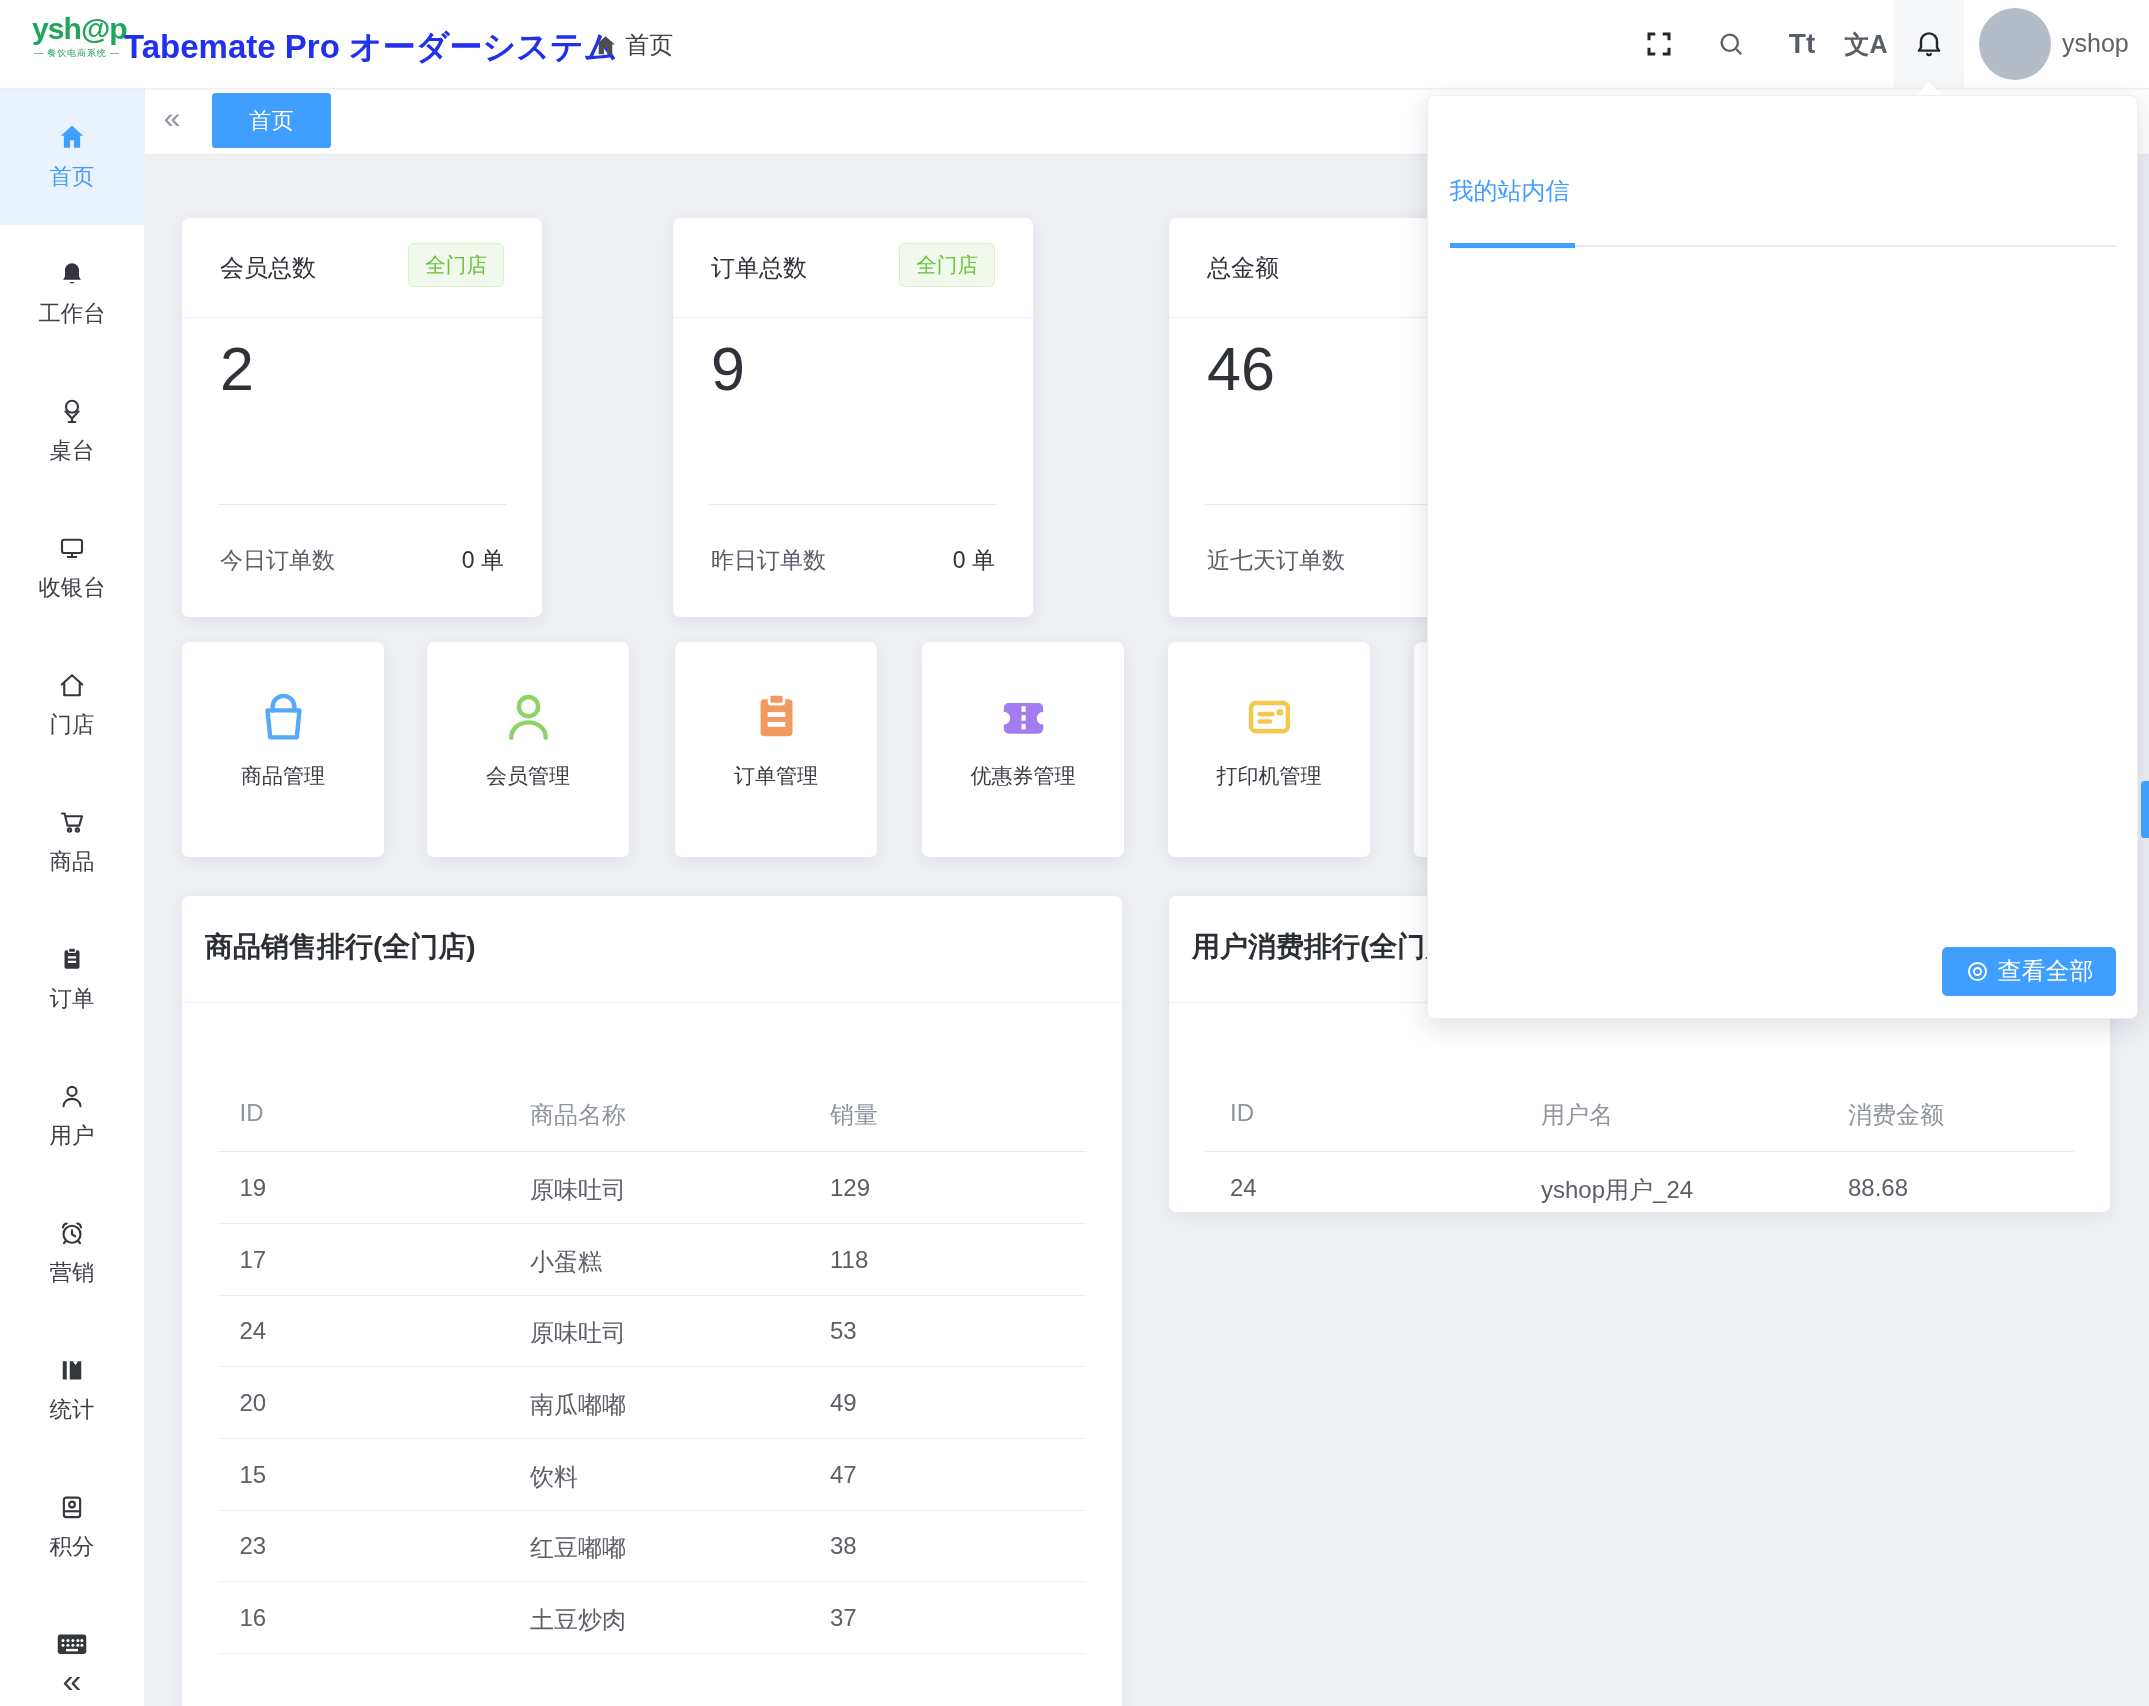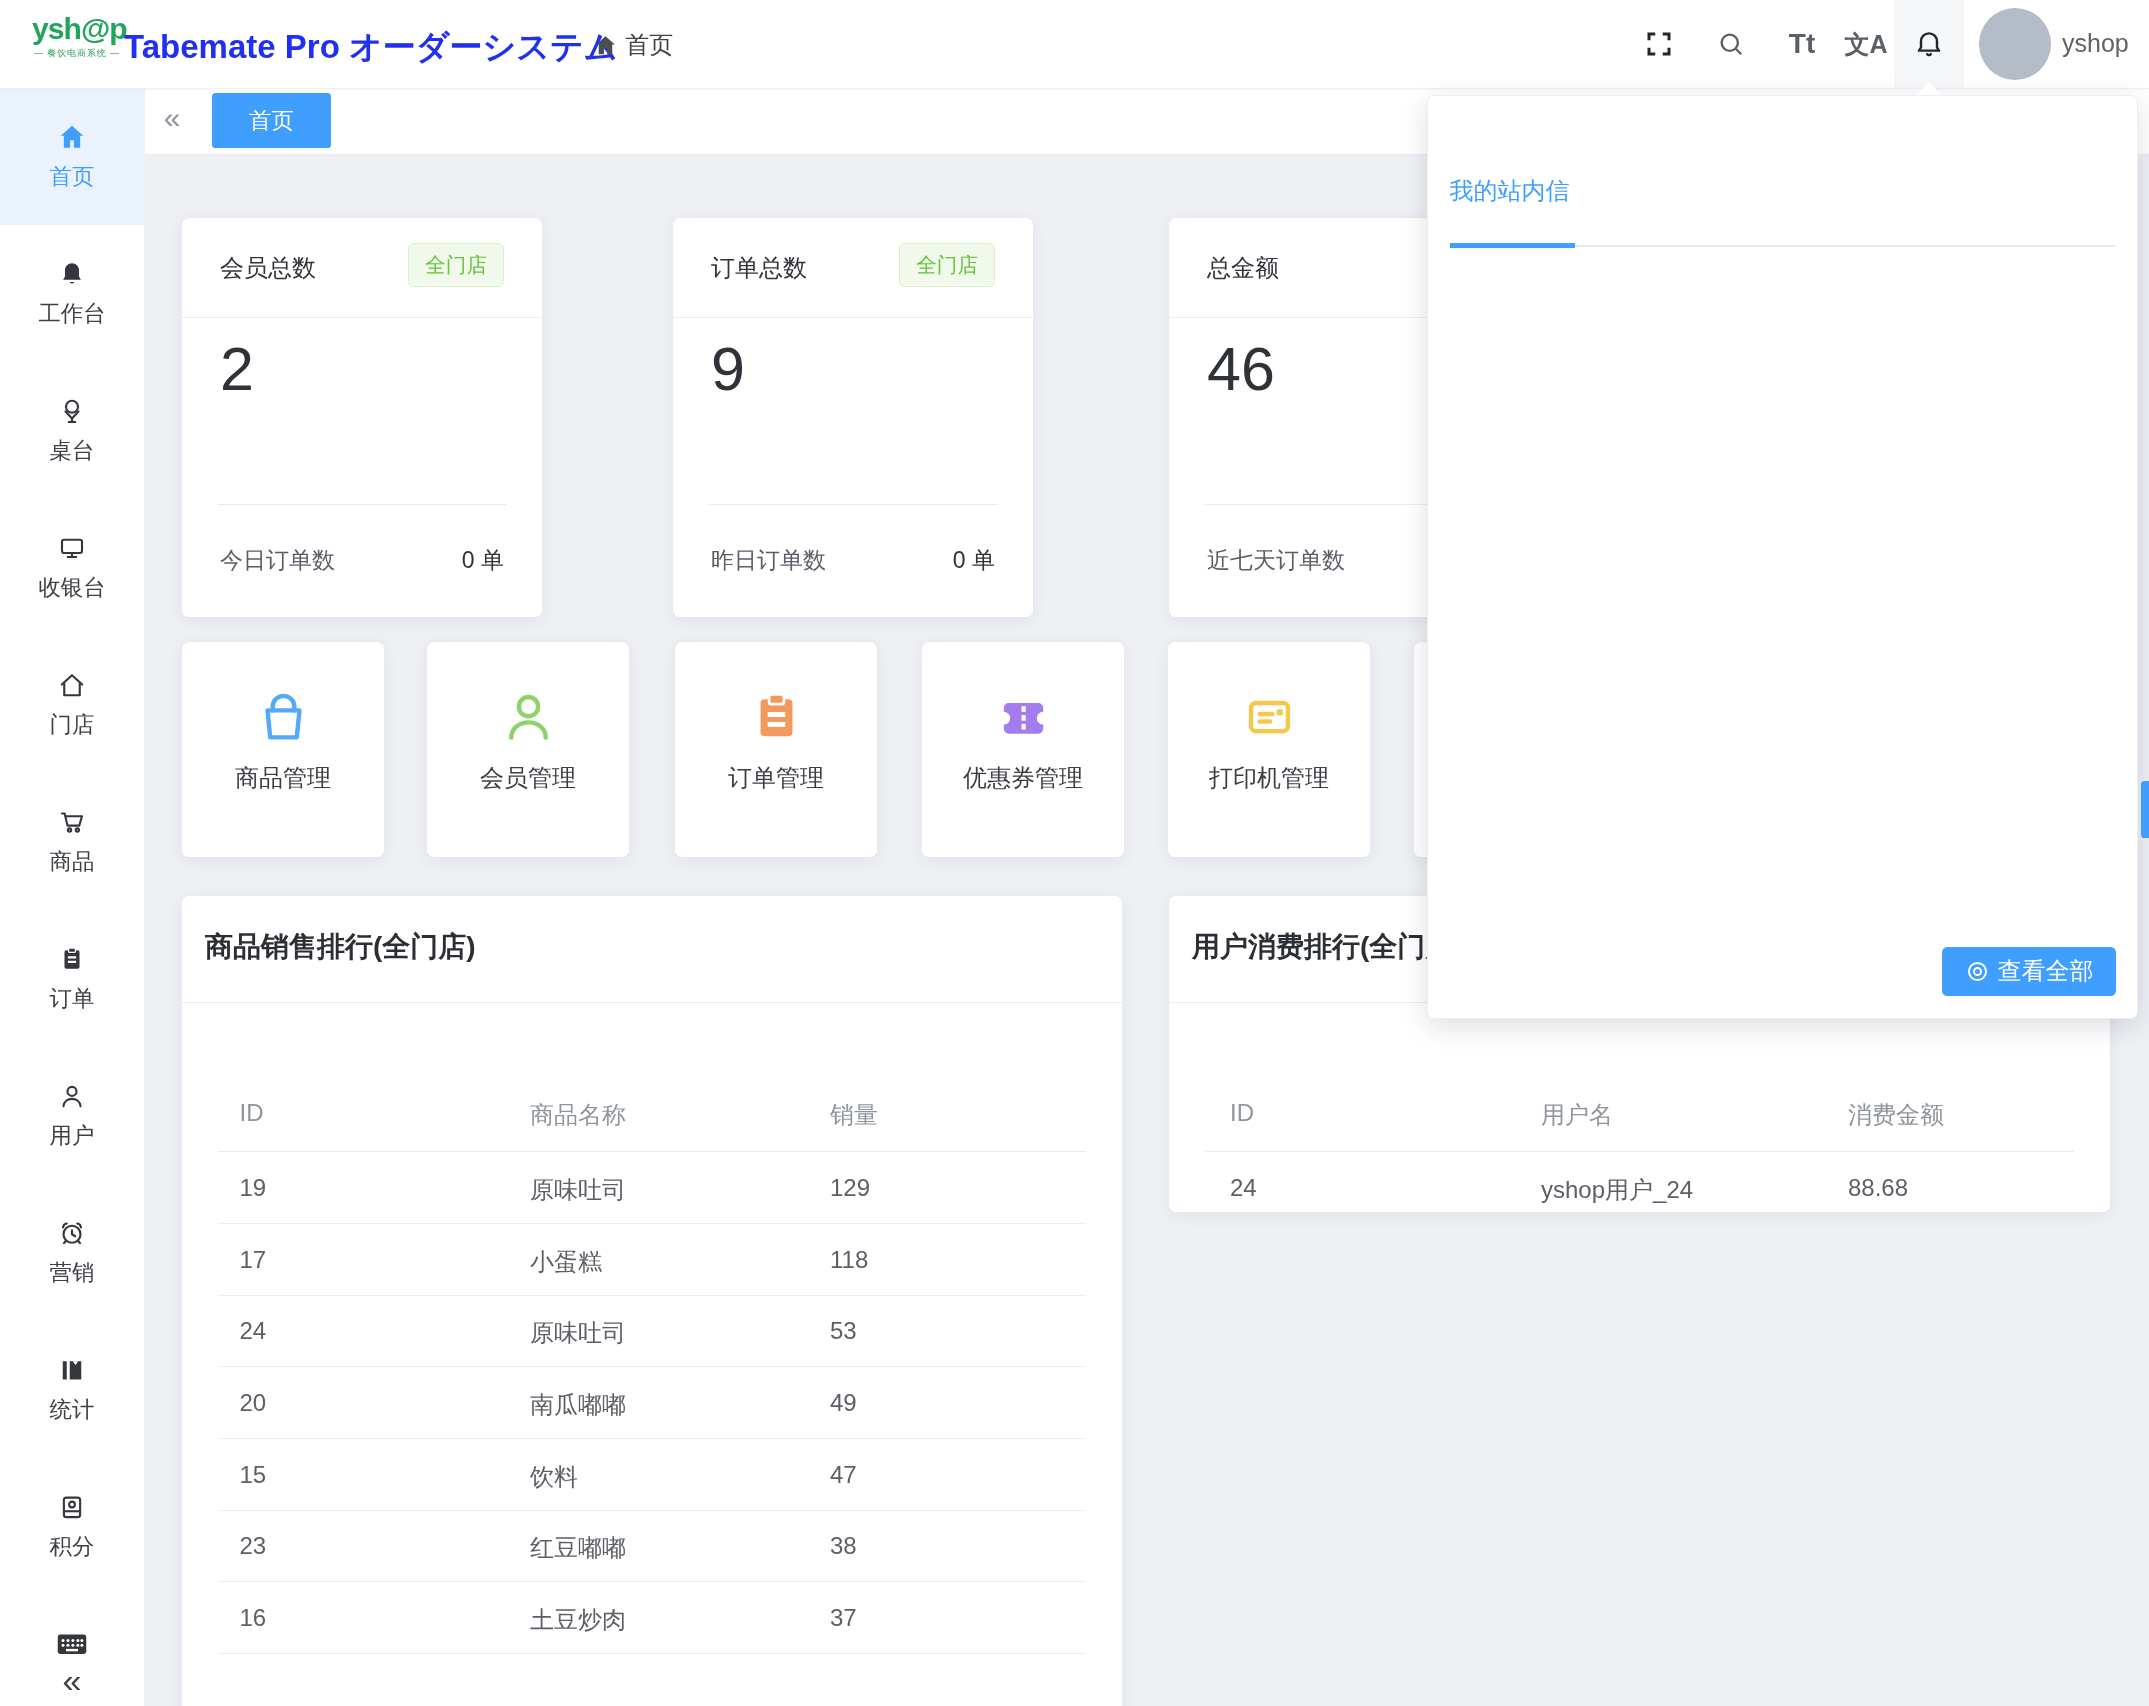--- a/index.html
+++ b/index.html
@@ -49,21 +49,21 @@
   .stat-badge{position:absolute;right:38px;top:25px;font-size:20.6px;color:#67c23a;background:#f0f9eb;
     border:0.9px solid #dcefc8;border-radius:5.4px;padding:7.2px 16px;}
   .stat-value{position:absolute;left:38px;top:116px;font-size:61px;font-weight:400;color:#2f3338;}
   .stat-footline{position:absolute;left:36px;right:36px;top:286px;border-top:0.9px solid #e6e9ef;}
   .stat-flabel{position:absolute;left:38px;top:327px;font-size:23px;color:#5a5e66;}
   .stat-fvalue{position:absolute;right:38px;top:327px;font-size:23px;color:#303133;}
   
   .qcard{position:absolute;top:642px;width:202px;height:215px;background:#fff;border-radius:7.2px;
     box-shadow:0 3.6px 16px rgba(30,40,60,.07);display:flex;flex-direction:column;align-items:center;cursor:pointer;}
   .qcard .qicon{margin-top:41px;height:66px;display:flex;align-items:center;}
-  .qcard .qlbl{font-size:24px;color:#3a3d42;margin-top:12.5px;}
+  .qcard .qlbl{font-size:21px;color:#3a3d42;margin-top:12.5px;}
   
   .tcard{position:absolute;top:896px;background:#fff;border-radius:7.2px;box-shadow:0 3.6px 16px rgba(30,40,60,.07);}
   .tcard .ttitle{position:absolute;left:23px;top:32px;font-size:28px;font-weight:700;color:#2b2e33;white-space:nowrap;}
   .tcard .tdivider{position:absolute;left:0;right:0;top:106px;border-top:0.9px solid #ebeef5;}
   .trow{position:absolute;left:36px;right:36px;height:72px;border-bottom:0.9px solid #ebeef5;margin-top:40px;}
   .trow.head{height:109px;border-bottom:0.9px solid #e8ebf0;}
   .trow span{position:absolute;font-size:24px;color:#5c6066;top:23px;white-space:nowrap;}
   .trow.head span{color:#8f949c;top:57px;}
   .c0{left:21.5px;} .c1{left:312px;} .c2{left:612px;}
   

